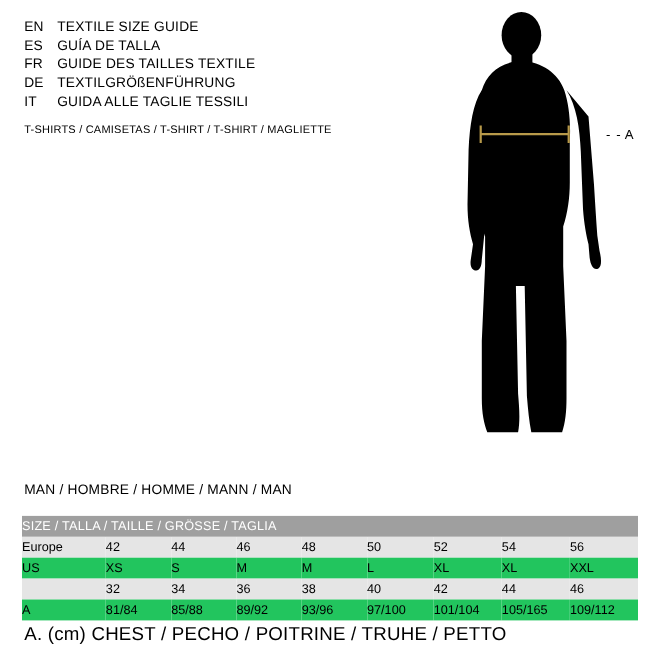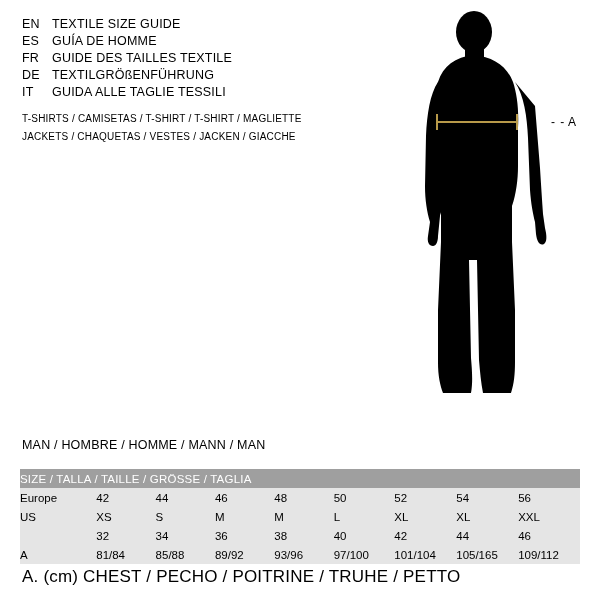--- a/index.html
+++ b/index.html
@@ -109,21 +109,21 @@
     vertical-align: middle;
     white-space: nowrap;
   }
   tr.head-row td {
     background: #9f9f9f;
     color: #ffffff;
     font-weight: normal;
     letter-spacing: 0.2px;
   }
   tr.row-shade td { background: #e5e5e5; }
-  tr.row-plain td { background: #e5e5e5; }
+  tr.row-plain td { background: #22c55e; }
   td.c-label {
     padding-left: 4px;
     width: 86px;
   }
   td.c-val {
     width: 67px;
     text-align: left;
   }
 
   .footnote {
@@ -140,39 +140,38 @@
 
 <div class="page">
 
   <div class="lang-block">
     <div class="lang-row">
       <span class="lang-code">EN</span>
       <span class="lang-text">TEXTILE SIZE GUIDE</span>
     </div>
     <div class="lang-row">
       <span class="lang-code">ES</span>
-      <span class="lang-text">GUÍA DE HOMME</span>
+      <span class="lang-text">GUÍA DE TALLA</span>
     </div>
     <div class="lang-row">
       <span class="lang-code">FR</span>
       <span class="lang-text">GUIDE DES TAILLES TEXTILE</span>
     </div>
     <div class="lang-row">
       <span class="lang-code">DE</span>
       <span class="lang-text">TEXTILGRÖßENFÜHRUNG</span>
     </div>
     <div class="lang-row">
       <span class="lang-code">IT</span>
       <span class="lang-text">GUIDA ALLE TAGLIE TESSILI</span>
     </div>
   </div>
 
   <div class="cat-block">
     <div class="cat-row">T-SHIRTS / CAMISETAS / T-SHIRT / T-SHIRT / MAGLIETTE</div>
-    <div class="cat-row">JACKETS / CHAQUETAS / VESTES / JACKEN / GIACCHE</div>
   </div>
 
   <div class="figure-wrap">
     <svg width="190" height="395" viewBox="0 0 190 395" xmlns="http://www.w3.org/2000/svg">
 
       <ellipse cx="69" cy="22" rx="18" ry="21" fill="#000000"></ellipse>
 
       <rect x="60" y="38" width="19" height="12" fill="#000000"></rect>
 
       <path d="M69,45

